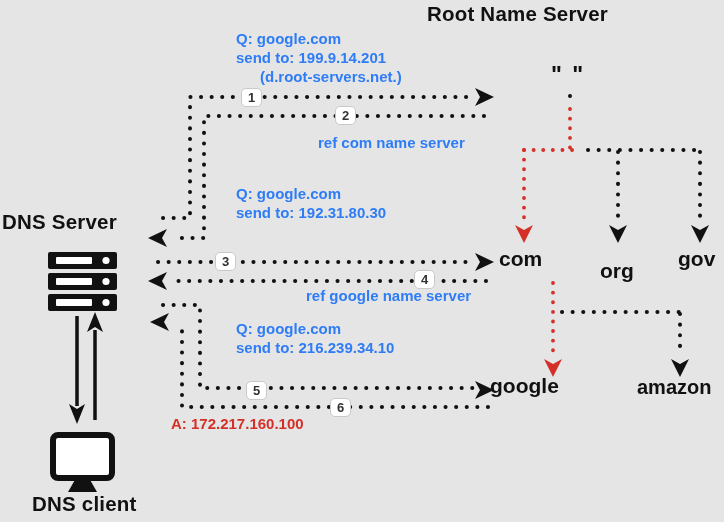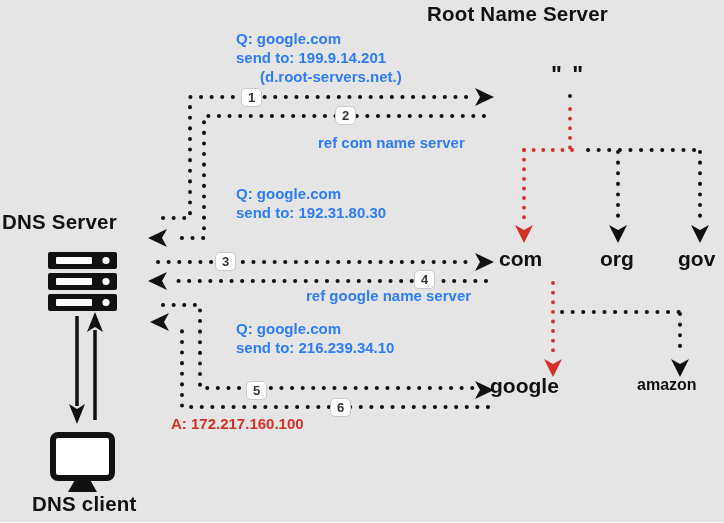--- a/index.html
+++ b/index.html
@@ -138,18 +138,18 @@
 
   <div class="badge" style="left:241px;top:88px;">1</div>
   <div class="badge" style="left:335px;top:106px;">2</div>
   <div class="badge" style="left:215px;top:252px;">3</div>
   <div class="badge" style="left:414px;top:270px;">4</div>
   <div class="badge" style="left:246px;top:381px;">5</div>
   <div class="badge" style="left:330px;top:398px;">6</div>
 
   <div class="abs txt root-lbl" style="left:551px;top:62px;">" "</div>
   <div class="abs txt tree-lbl" style="left:499px;top:247px;">com</div>
-  <div class="abs txt tree-lbl" style="left:600px;top:247px;">org</div>
+  <div class="abs txt tree-lbl" style="left:600px;top:259px;">org</div>
   <div class="abs txt tree-lbl" style="left:678px;top:247px;">gov</div>
   <div class="abs txt tree-lbl" style="left:490px;top:374px;">google</div>
-  <div class="abs txt tree-lbl" style="left:637px;top:376px;font-size:16px;">amazon</div>
+  <div class="abs txt tree-lbl" style="left:637px;top:376px;font-size:20px;">amazon</div>
 
 </div>
 
 </body></html>

